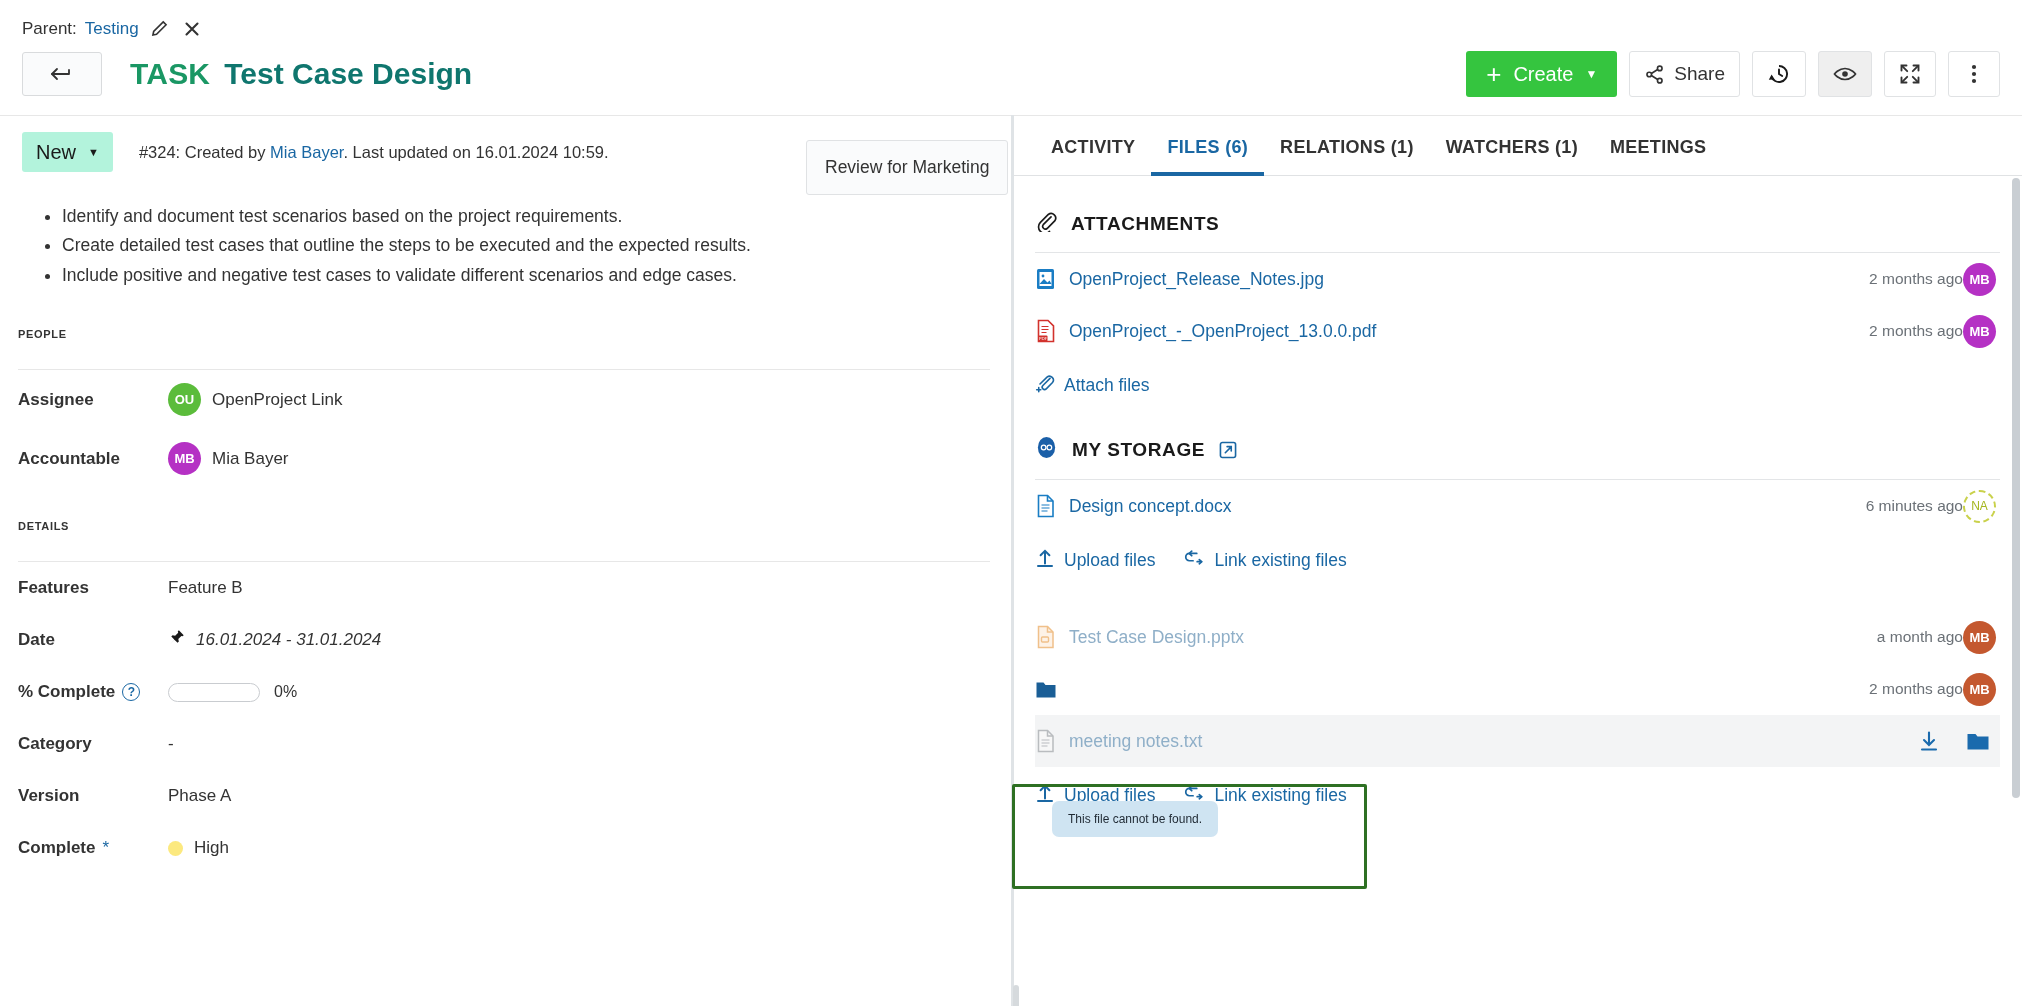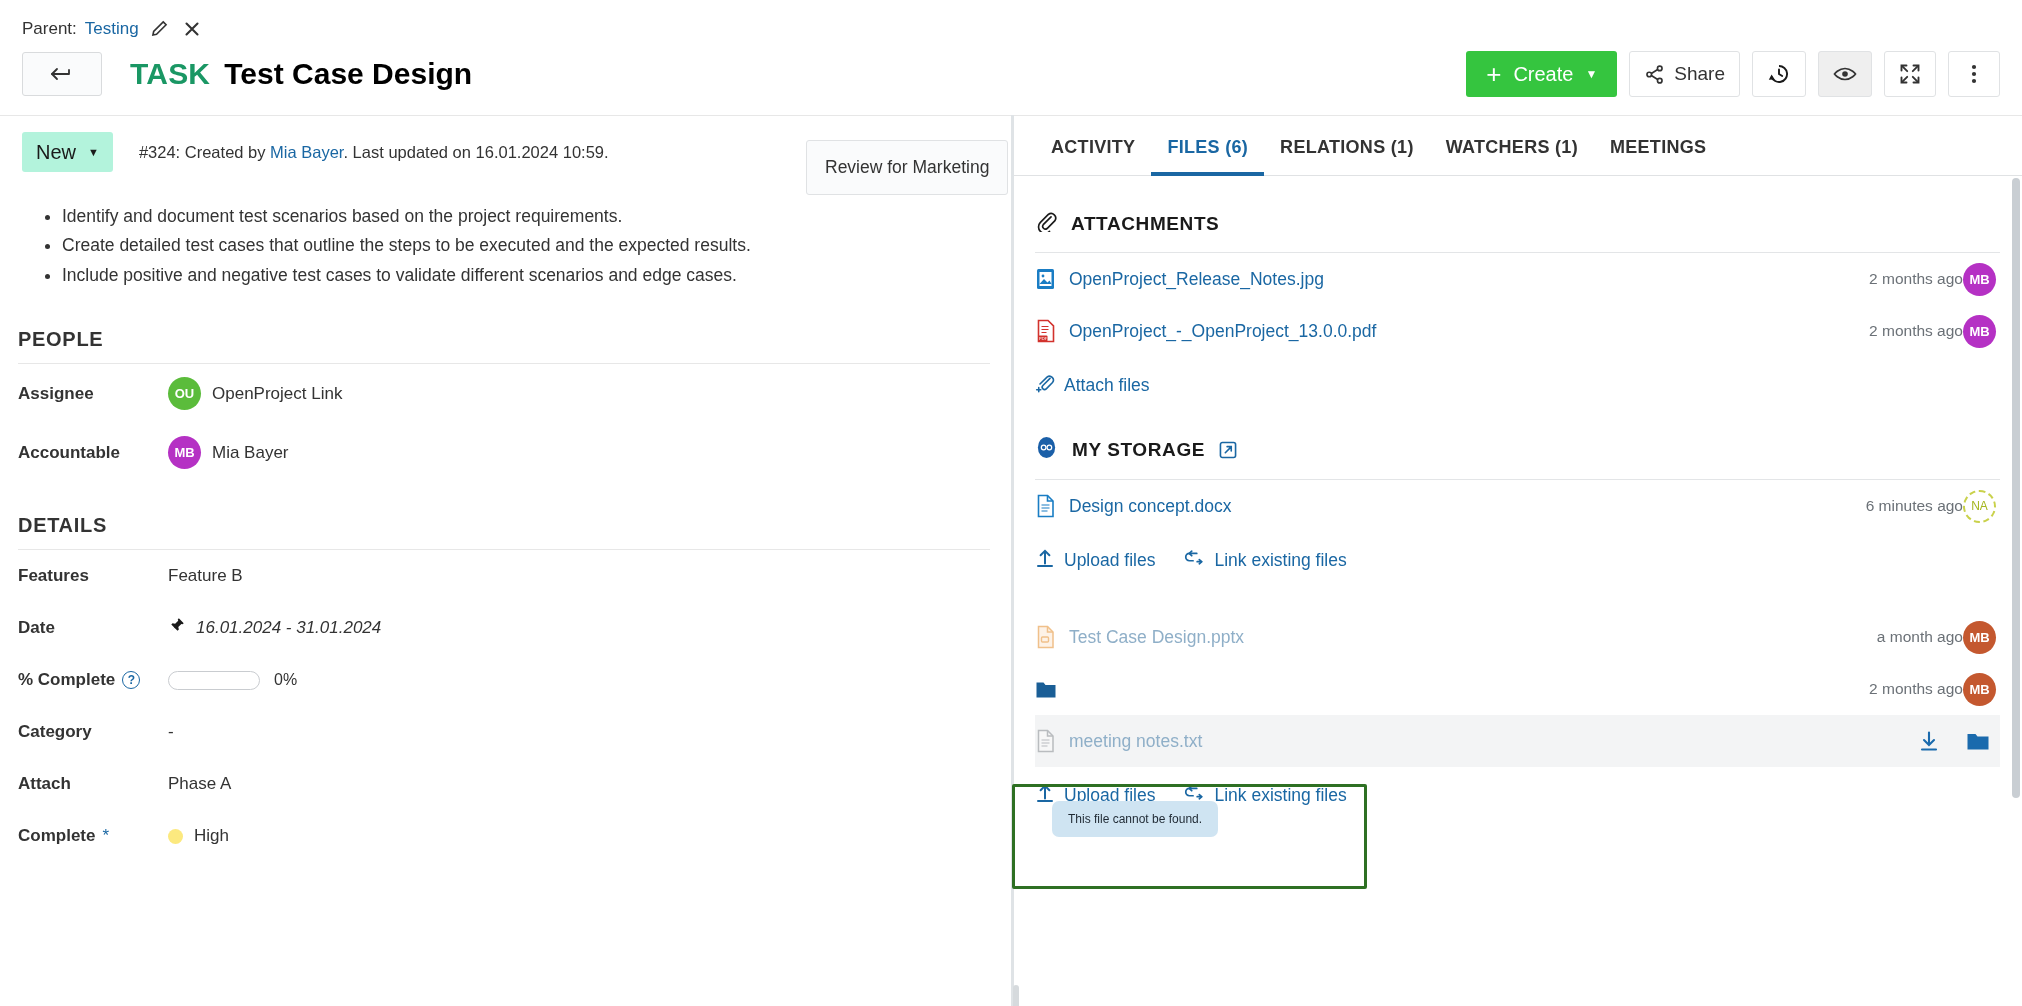--- a/index.html
+++ b/index.html
@@ -38,21 +38,21 @@
     display: flex; align-items: center; justify-content: center;
     font-size: 20px; color: #333;
   }
   .wp-type {
     margin-left: 28px;
     font-size: 30px; font-weight: 700; color: #1A9764;
     letter-spacing: .2px;
   }
   .wp-subject {
     margin-left: 14px;
-    font-size: 30px; font-weight: 700; color: #000000;
+    font-size: 30px; font-weight: 700; color: #0f766e;
   }
   .toolbar-right {
     margin-left: auto; display: flex; align-items: center; gap: 12px;
   }
   .btn-create {
     display: flex; align-items: center; gap: 12px;
     background: #35C53F; color: #fff; border: none; border-radius: 3px;
     height: 46px; padding: 0 20px; font-size: 20px; cursor: pointer;
   }
   .btn-create .plus { font-size: 26px; line-height: 1; font-weight: 400; }
@@ -102,22 +102,22 @@
   .meta-line a { color: #1A67A3; text-decoration: none; cursor: pointer; }
 
   
   .description { padding: 18px 22px 6px 40px; }
   .description ul { list-style: disc; padding-left: 22px; }
   .description li { font-size: 17.5px; line-height: 1.68; color: #333; }
 
   
   .section-head {
     margin: 32px 22px 0 18px;
-    font-size: 20px; font-weight: 700; letter-spacing: .7px; color: #333;
-    padding-bottom: 12px; border-bottom: 1px solid #e7e7e7;
+    font-size: 11px; font-weight: 700; letter-spacing: .7px; color: #333;
+    padding-bottom: 29px; border-bottom: 1px solid #e7e7e7;
   }
   .attr-row {
     display: flex; align-items: center;
     padding: 13px 22px 13px 18px;
     min-height: 52px;
   }
   .attr-label {
     width: 150px; flex-shrink: 0;
     font-size: 17px; font-weight: 700; color: #333;
     display: flex; align-items: center; gap: 7px;
@@ -383,21 +383,21 @@
           </div>
         </div>
       </div>
 
       <div class="attr-row">
         <div class="attr-label">Category</div>
         <div class="attr-value">-</div>
       </div>
 
       <div class="attr-row">
-        <div class="attr-label">Attach</div>
+        <div class="attr-label">Version</div>
         <div class="attr-value">Phase A</div>
       </div>
 
       <div class="attr-row">
         <div class="attr-label">
           <span>Complete</span>
           <span class="req">*</span>
         </div>
         <div class="attr-value">
           <span class="prio-dot"></span>

